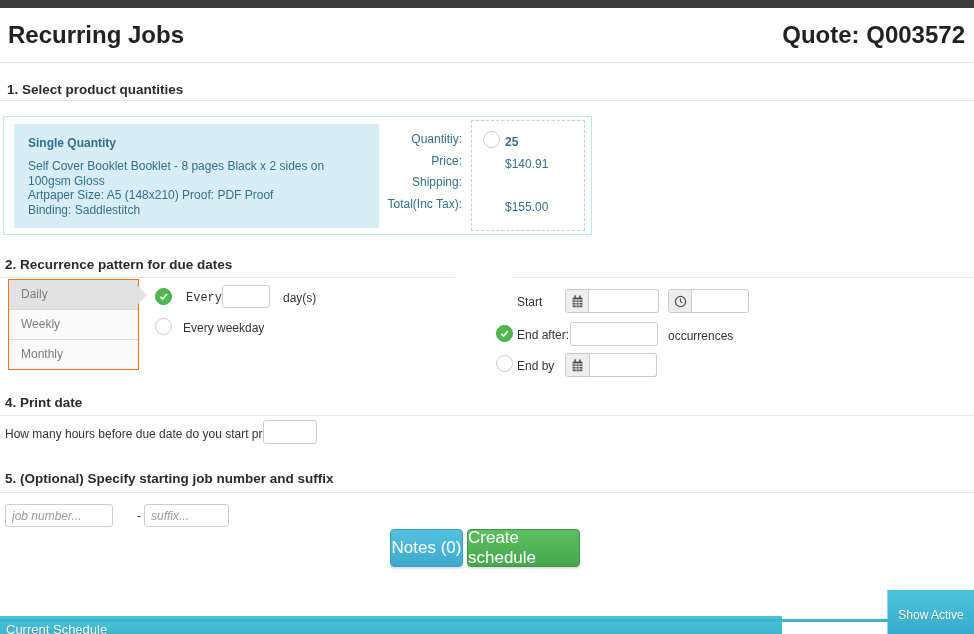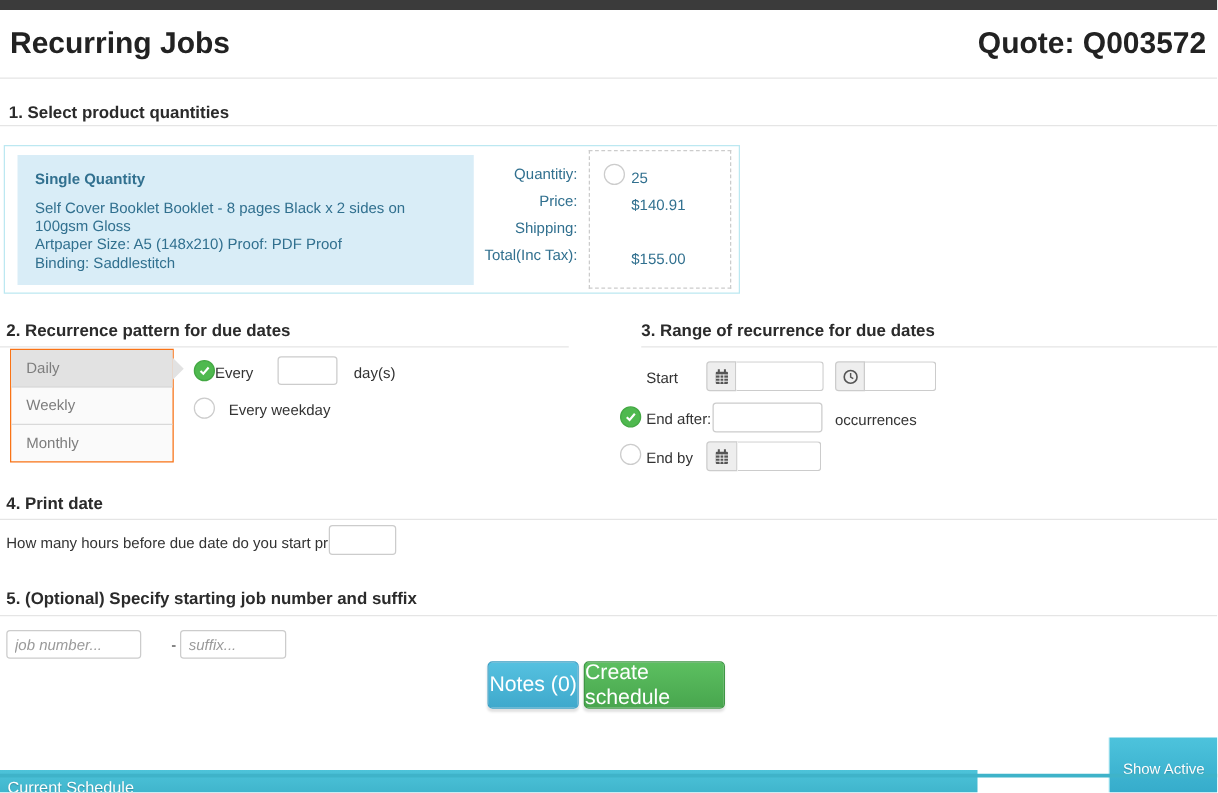--- a/index.html
+++ b/index.html
@@ -28,21 +28,21 @@
 
   
   .product-panel { position:absolute; left:3px; top:116px; width:589px; height:119px; border:1px solid #bce8f1; background:#fff; box-sizing:border-box; }
   .product-info { position:absolute; left:10px; top:7px; width:365px; height:104px; background:#d9edf7; color:#31708f; box-sizing:border-box; padding:12px 12px 0 14px; }
   .product-title { font-size:12px; font-weight:bold; margin-bottom:9px; }
   .product-line { font-size:12px; line-height:14.5px; }
   .q-labels { position:absolute; left:300px; top:12px; width:158px; text-align:right; color:#31708f; font-size:12px; }
   .q-labels div { height:21.7px; line-height:21.7px; }
   .q-dashed { position:absolute; left:467px; top:3px; width:114px; height:111px; border:1px dashed #ccc; box-sizing:border-box; }
   .q-value { position:absolute; left:33px; font-size:12px; color:#31708f; }
-  .q-qty { top:14px; font-weight:normal; }
+  .q-qty { top:14px; font-weight:bold; }
   .q-price { top:36px; }
   .q-total { top:79px; }
 
   
   .radio { position:absolute; width:17px; height:17px; border-radius:50%; border:1px solid #ccc; background:#fff; box-sizing:border-box; display:flex; align-items:center; justify-content:center; cursor:pointer; }
   .radio.checked { background:#4fb94f; border-color:#43a843; }
 
   
   .tabs { position:absolute; left:8px; top:279px; width:131px; background:#fafafa; border:1px solid #f97316; box-sizing:border-box; }
   .tab { height:29px; line-height:29px; padding-left:12px; font-size:12px; color:#7d7d7d; border-bottom:1px solid #d9d9d9; position:relative; cursor:pointer; }
@@ -122,28 +122,27 @@
     <div class="tab active">Daily</div>
     <div class="tab">Weekly</div>
     <div class="tab">Monthly</div>
   </div>
 
   <span class="radio checked" style="left:155px; top:288px;">
     <svg width="9" height="9" viewBox="0 0 16 16">
         <path d="M2.5 8.5l4 4 7.5-9" stroke="#fff" stroke-width="3" fill="none"></path>
       </svg>
   </span>
-  <span class="lbl" style="left:172px; top:291px;">Every</span>
+  <span class="lbl" style="left:186px; top:291px;font-family:Liberation Mono, monospace;">Every</span>
   <input type="text" class="in-every" style="">
   <span class="lbl" style="left:283px; top:291px;">day(s)</span>
 
   <span class="radio" style="left:155px; top:318px;"></span>
   <span class="lbl" style="left:183px; top:321px;">Every weekday</span>
 
-  <div class="sec-heading h-s3">3. Range of recurrence for due dates</div>
   <div class="rule rule-s3"></div>
 
   <span class="lbl" style="left:517px; top:295px;">Start</span>
   <div class="igroup g-start-date">
     <span class="iaddon">
       <svg width="13" height="13" viewBox="0 0 16 16">
           <rect x="2" y="3" width="12" height="12" rx="1" fill="#555"></rect>
           <rect x="4" y="0.5" width="2" height="3.5" fill="#555"></rect>
           <rect x="10" y="0.5" width="2" height="3.5" fill="#555"></rect>
           <rect x="2" y="5.6" width="12" height="1" fill="#eee"></rect>

